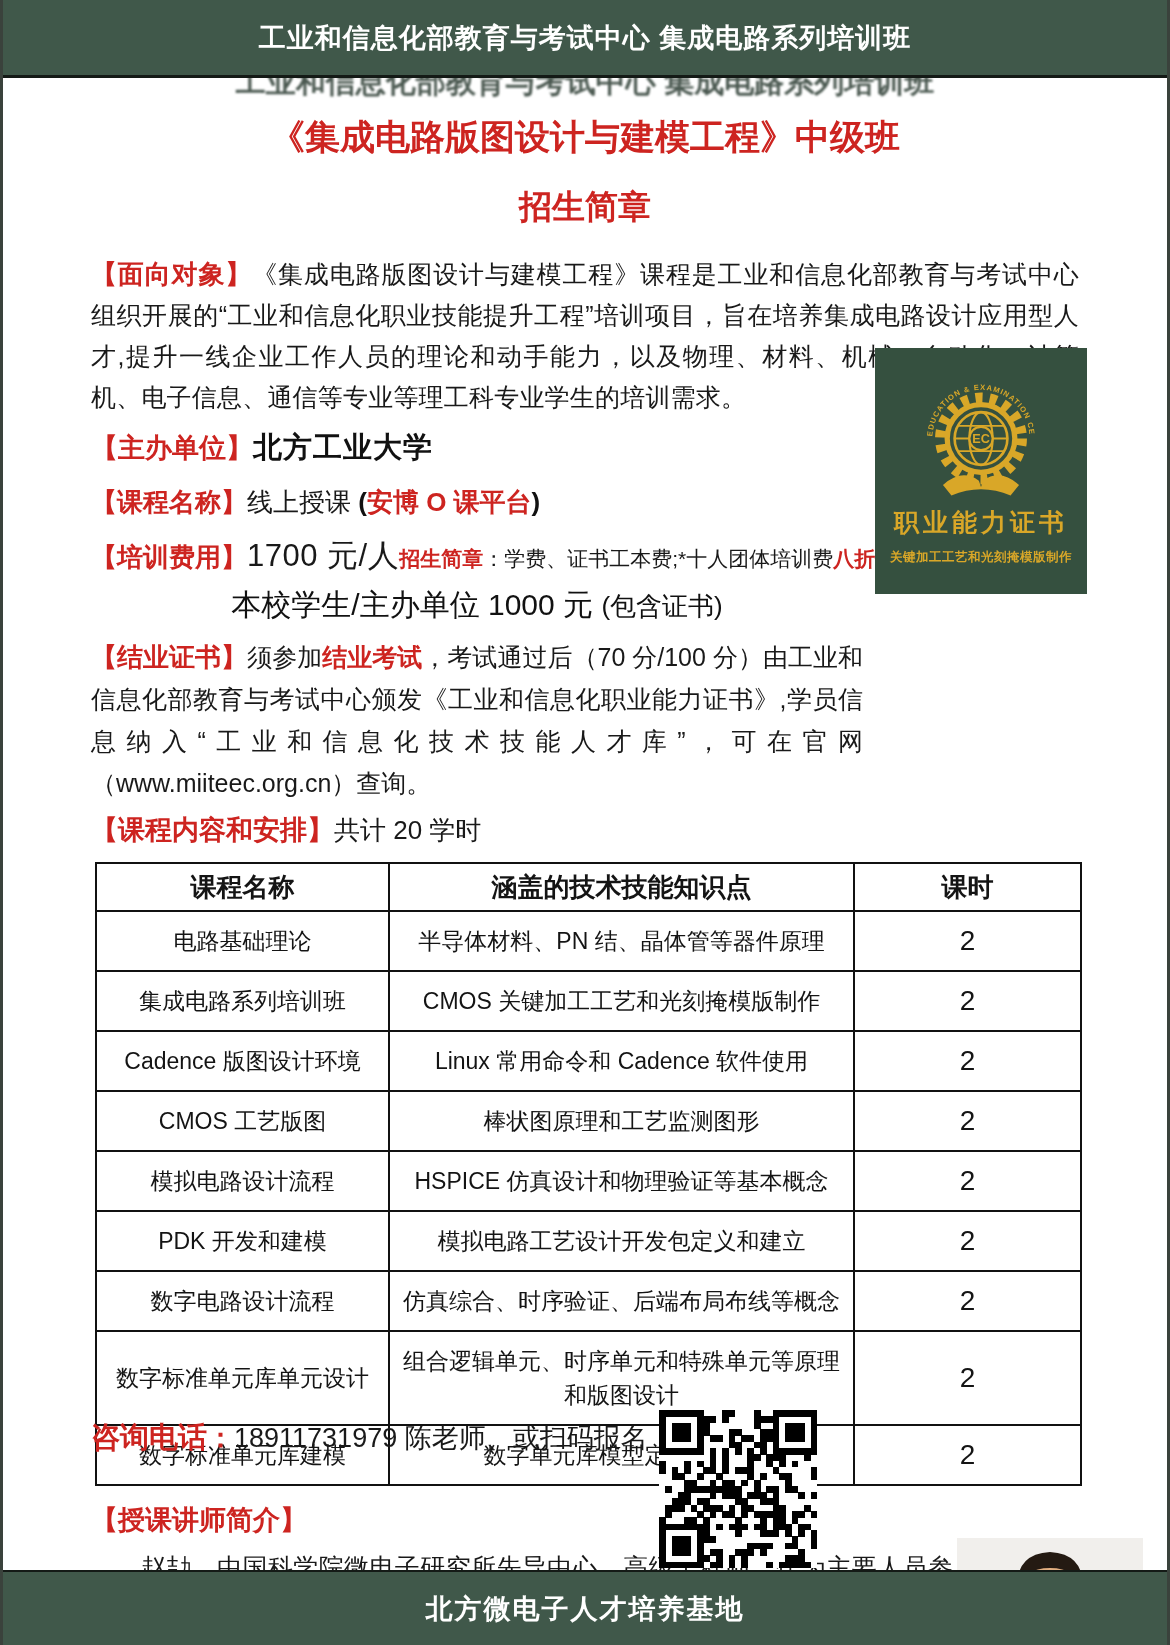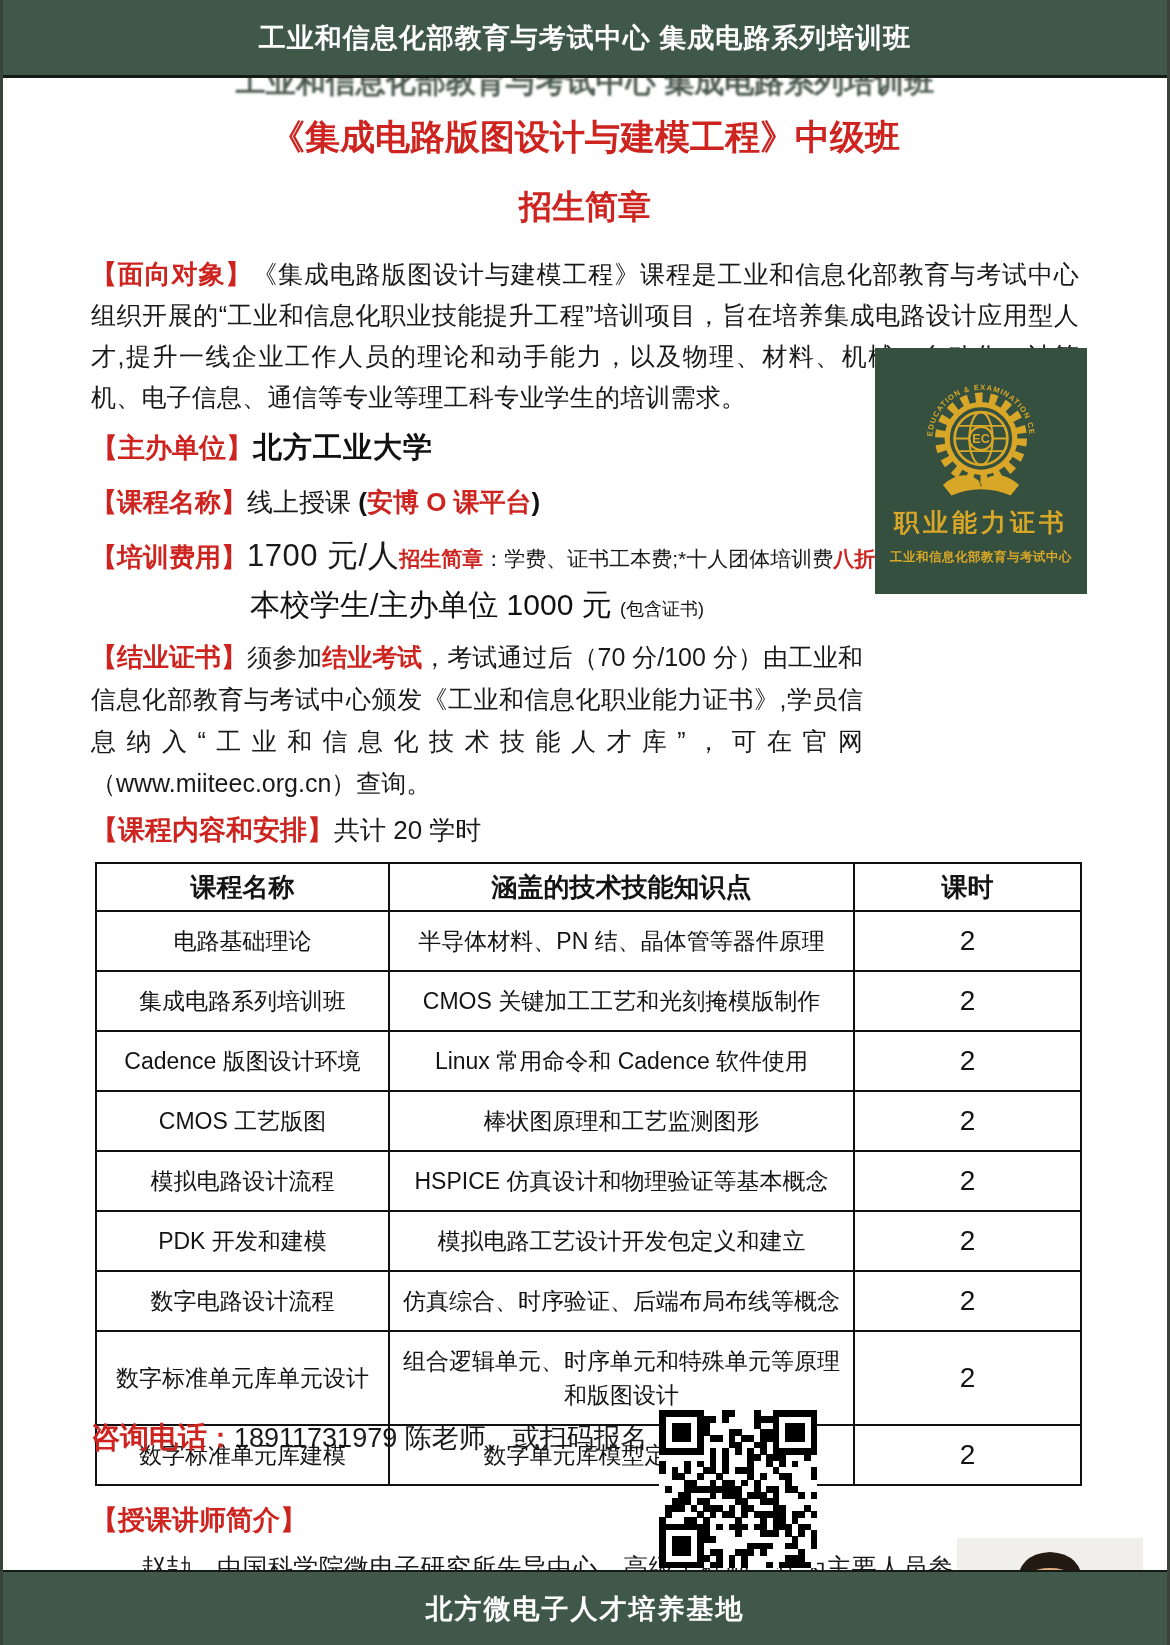--- a/index.html
+++ b/index.html
@@ -43,21 +43,21 @@
   .line-mode .paren { font-weight:bold; color:#111; }
   .line-mode .platform { font-weight:bold; color:#cd2420; }
   .line-fee { margin-top:15px; white-space:nowrap; color:#191919; }
   .line-fee .sec-label { font-size:26px; }
   .line-fee .price { font-size:31px; letter-spacing:0.5px; }
   .line-fee .includes-label { color:#cd2420; font-weight:bold; font-size:21px; }
   .line-fee .includes-text { font-size:21px; }
   .line-fee .discount { color:#cd2420; font-weight:bold; font-size:21px; }
   .line-student-fee { margin-top:8px; width:772px; text-align:center; color:#111; }
   .line-student-fee .fee-main { font-size:30px; }
-  .line-student-fee .fee-note { font-size:18px; }
+  .line-student-fee .fee-note { font-size:26px; }
   .cert-par { margin-top:10px; font-size:25px; line-height:42px; color:#191919; text-align:justify; }
   .cert-par .sec-label { font-size:26px; }
   .cert-par .exam { color:#cd2420; font-weight:bold; }
 
   .course-line { margin:8px 0 0 88px; font-size:26px; color:#191919; }
   .course-line .sec-label { font-size:27px; }
 
   
   .badge {
     position:absolute; top:348px; right:80px; width:212px; height:246px;
@@ -146,21 +146,21 @@
       <circle cx="70" cy="80" r="25" fill="none" stroke="#d9a728" stroke-width="2.5"></circle>
       <ellipse cx="70" cy="80" rx="11" ry="25" fill="none" stroke="#d9a728" stroke-width="2"></ellipse>
       <line x1="45" y1="80" x2="95" y2="80" stroke="#d9a728" stroke-width="2"></line>
       <line x1="48" y1="68" x2="92" y2="68" stroke="#d9a728" stroke-width="1.6"></line>
       <line x1="48" y1="92" x2="92" y2="92" stroke="#d9a728" stroke-width="1.6"></line>
       <circle cx="70" cy="80" r="11" fill="#35503f" stroke="#d9a728" stroke-width="2"></circle>
       <text x="70" y="84.5" font-size="12" font-weight="bold" fill="#d9a728" text-anchor="middle">EC</text>
       <path d="M34,124 Q52,108 68,120 L70,126 L72,120 Q88,108 106,124 L98,134 Q70,122 42,134 Z" fill="#d9a728"></path>
     </svg>
     <div class="badge-title">职业能力证书</div>
-    <div class="badge-sub">工业和信息化部教育与考试中心</div>
+    <div class="badge-sub">关键加工工艺和光刻掩模版制作</div>
   </div>
 
   <table class="course">
     <colgroup>
         <col style="width:293px">
         <col style="width:465px">
         <col style="width:227px">
       </colgroup>
     <thead>
         <tr>

